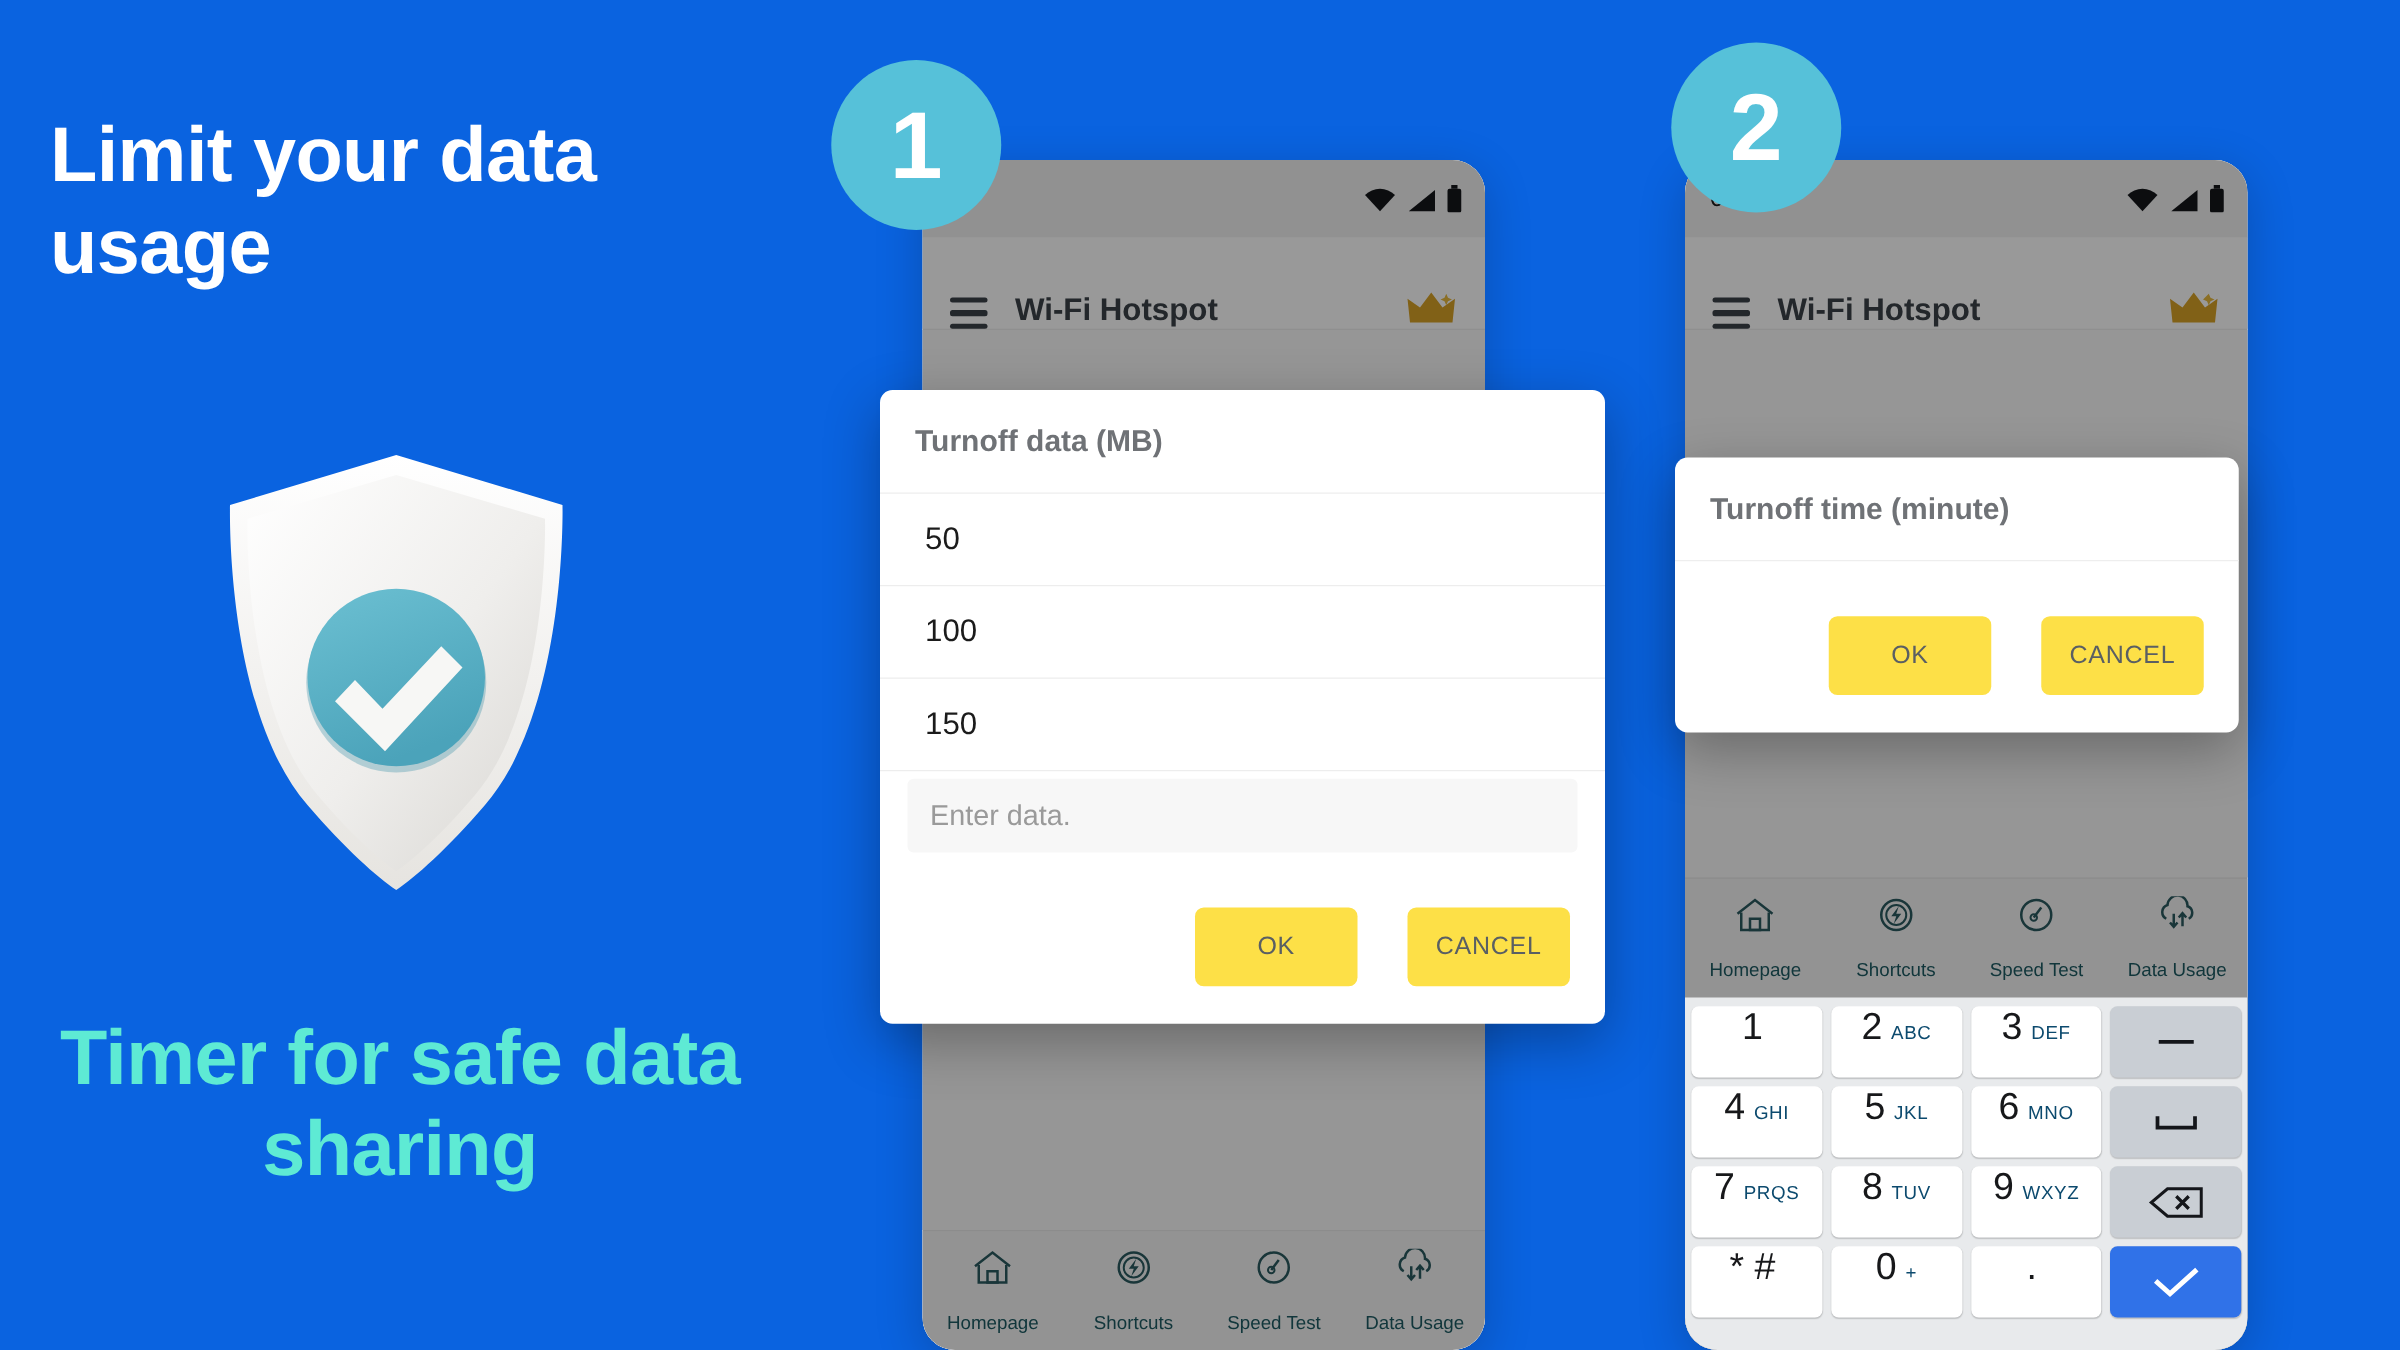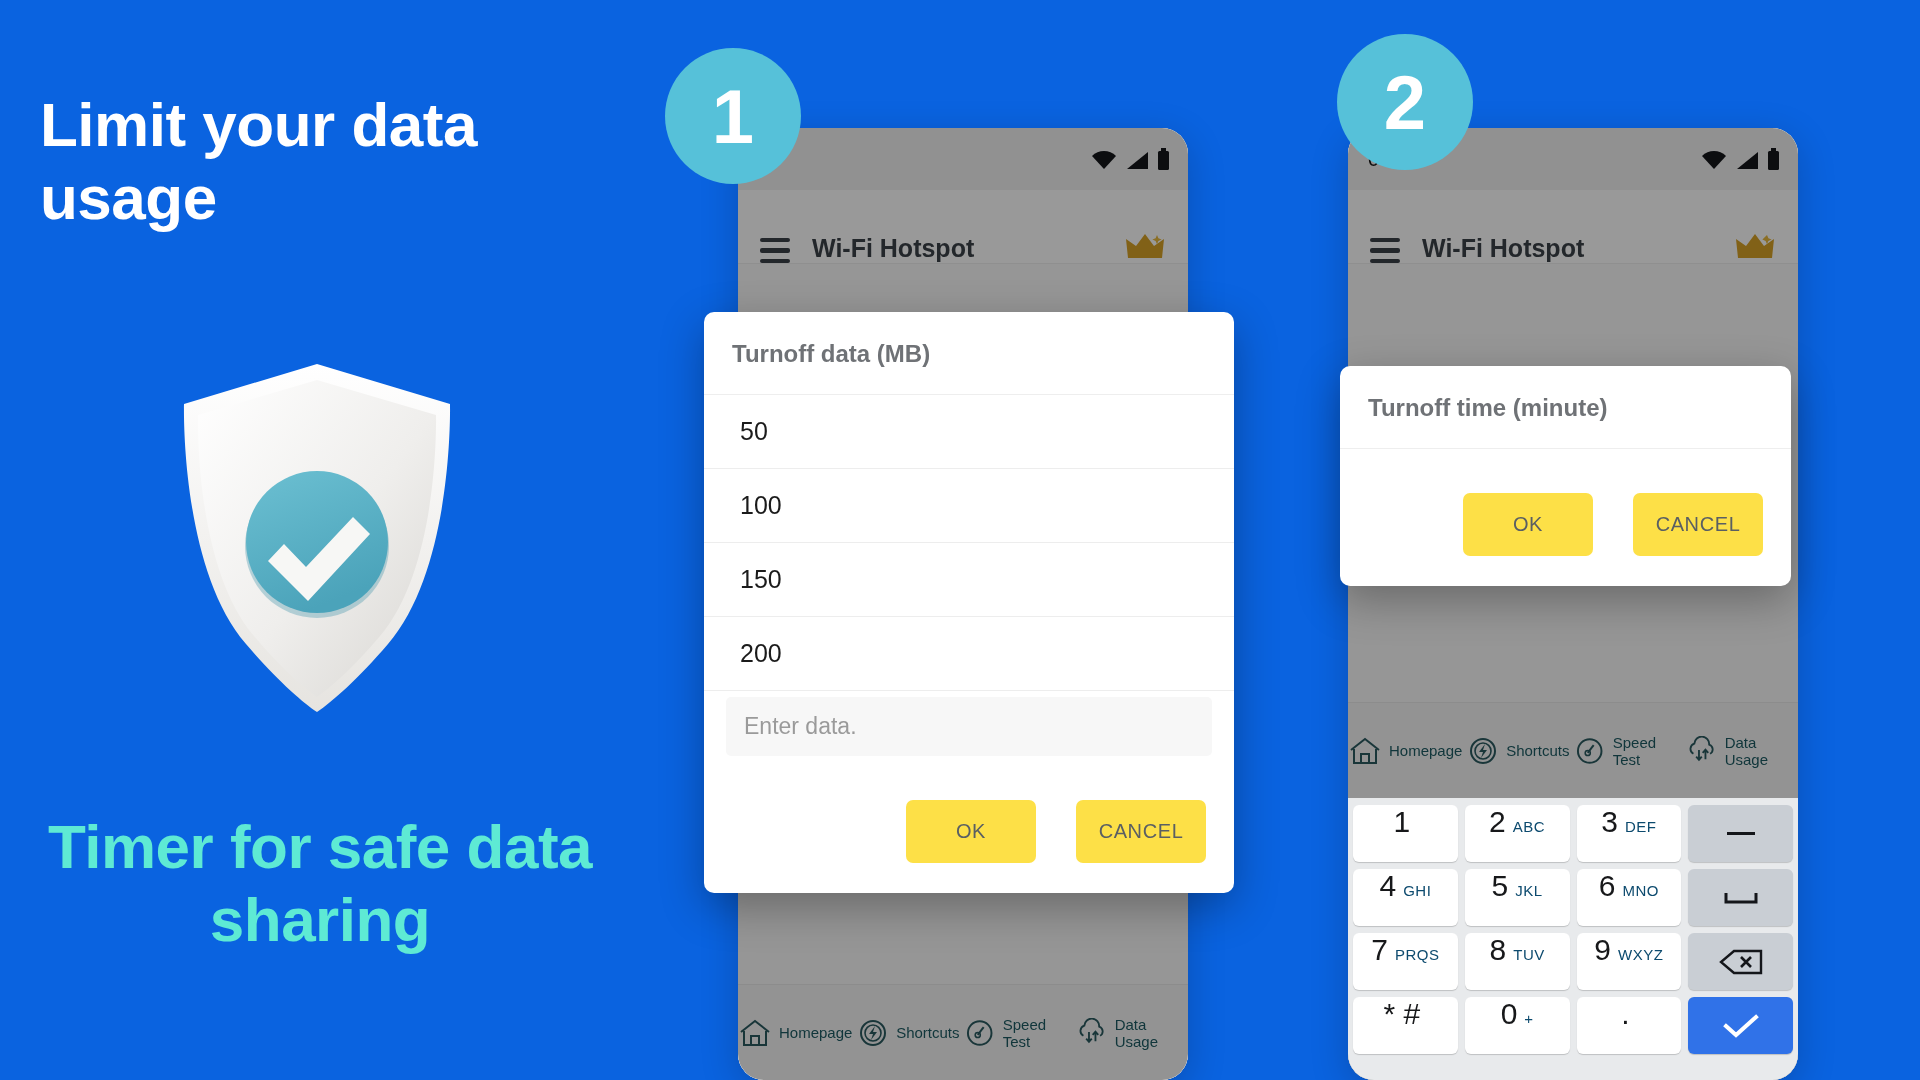--- a/index.html
+++ b/index.html
@@ -117,36 +117,36 @@
     background: #f6f6f6;
     display: flex;
     z-index: 3;
     border-top: 1px solid #e9e9e9;
   }
   #phone-1 .bottomnav { bottom: 0; }
   #phone-2 .bottomnav { bottom: 282px; }
   .nav-item {
     flex: 1;
     display: flex;
-    flex-direction: row;
+    flex-direction: column;
     align-items: center;
     justify-content: center;
-    gap: 7px;
+    gap: 21px;
   }
   .nav-label { font-size: 15px; color: #1d5b63; }
 
   
   .dialog {
     position: absolute;
     background: #ffffff;
     border-radius: 10px;
     box-shadow: 0 14px 44px rgba(0,0,0,0.30);
     z-index: 40;
   }
-  #dialog-data { left: 704px; top: 312px; width: 530px; }
+  #dialog-data { left: 704px; top: 312px; width: 580px; }
   #dialog-time { left: 1340px; top: 366px; width: 451px; }
 
   .dialog-title {
     font-size: 24px;
     font-weight: 700;
     color: #6f7276;
     padding: 28px 28px 26px 28px;
     border-bottom: 1px solid #eeeeee;
   }
   .dialog-body { padding: 0; }
@@ -351,21 +351,20 @@
     <div class="scrim"></div>
   </div>
 </div>
 
 <div class="dialog" id="dialog-data">
   <div class="dialog-title">Turnoff data (MB)</div>
   <div class="dialog-body">
     <div class="opt-row">50</div>
     <div class="opt-row">100</div>
     <div class="opt-row">150</div>
-    <div class="opt-row">200</div>
     <div class="field">Enter data.</div>
   </div>
   <div class="dialog-actions">
     <button class="dlg-btn">OK</button>
     <button class="dlg-btn">CANCEL</button>
   </div>
 </div>
 
 <div class="badge" id="badge-1">1</div>
 

